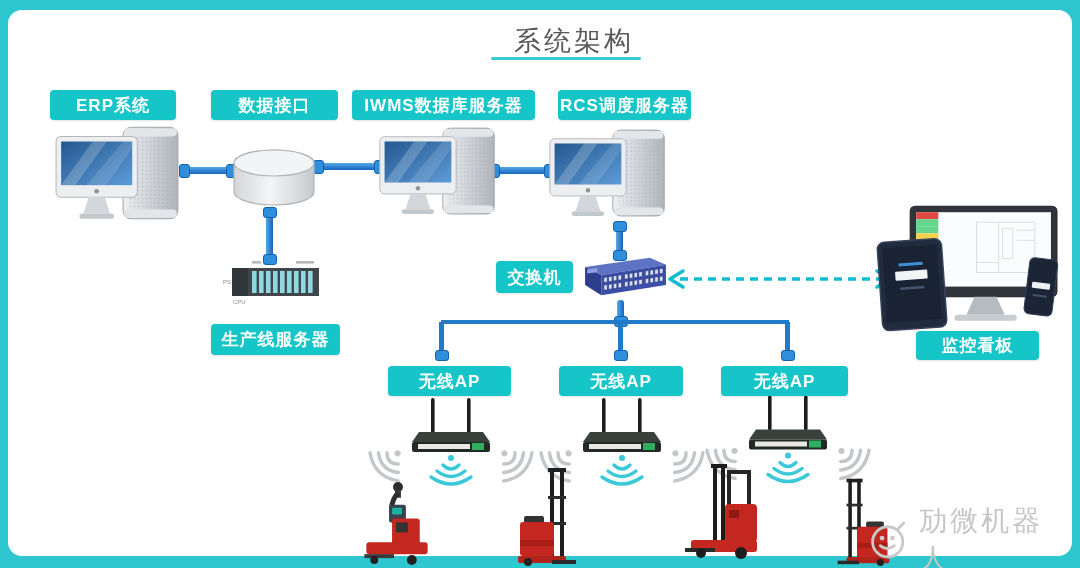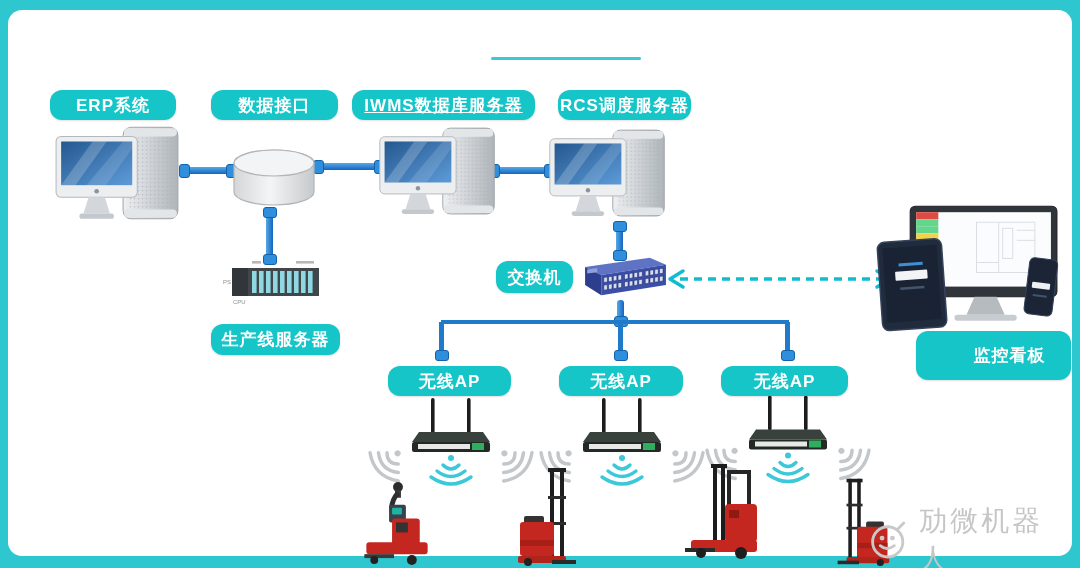--- a/index.html
+++ b/index.html
@@ -29,21 +29,21 @@
   }
   .title-underline{
     position:absolute;
     left:483px;top:47px;width:150px;height:3px;
     background:#38cbd6;
     border-radius:2px;
   }
   .pill{
     position:absolute;
     background:#15c5c8;
-    border-radius:12px;
+    border-radius:4px;
     color:#ffffff;
     font-weight:bold;
     font-size:17px;
     letter-spacing:1px;
     display:flex;align-items:center;justify-content:center;
     box-shadow:0 1px 2px rgba(0,0,0,0.12);
     white-space:nowrap;
   }
   .dev{position:absolute;overflow:visible;}
   .cable{position:absolute;border-radius:3px;}
@@ -136,20 +136,21 @@
         <rect x="12" y="74" width="34" height="6" fill="#a81f18"></rect>
         <rect x="10" y="90" width="48" height="7" rx="2" fill="#b0241c"></rect>
         <rect x="44" y="94" width="24" height="4" fill="#2a2a2a"></rect>
         <circle cx="20" cy="96" r="4" fill="#222222"></circle>
       </g>
     </defs>
   </svg>
 
   <div class="canvas">
 
+    <div class="title">系统架构</div>
     <div class="title-underline"></div>
 
     <div class="cable cable-h" style="left:176px;top:157px;width:48px;">
         <span class="tip tip-l"></span>
         <span class="tip tip-r"></span>
       </div>
     <div class="cable cable-h" style="left:310px;top:153px;width:62px;">
         <span class="tip tip-l"></span>
         <span class="tip tip-r"></span>
       </div>
@@ -337,28 +338,28 @@
       <circle cx="18" cy="93" r="5" fill="#1e1e1e"></circle>
       <circle cx="58" cy="93" r="6" fill="#1e1e1e"></circle>
     </svg>
 
     <svg class="dev" style="left:824px;top:467px;width:70px;height:89px;transform:scaleX(-1);" viewBox="0 0 70 100">
         <use href="#robotStackerSym"></use>
       </svg>
 
     <div class="pill" style="left:42px;top:80px;width:126px;height:30px;">ERP系统</div>
     <div class="pill" style="left:203px;top:80px;width:127px;height:30px;">数据接口</div>
-    <div class="pill" style="left:344px;top:80px;width:183px;height:30px;text-decoration:underline;">IWMS数据库服务器</div>
+    <div class="pill" style="left:344px;top:80px;width:183px;height:30px;">IWMS数据库服务器</div>
     <div class="pill" style="left:203px;top:314px;width:129px;height:31px;">生产线服务器</div>
     <div class="pill" style="left:550px;top:80px;width:133px;height:30px;">RCS调度服务器</div>
     <div class="pill" style="left:488px;top:251px;width:77px;height:32px;">交换机</div>
     <div class="pill" style="left:380px;top:356px;width:123px;height:30px;">无线AP</div>
     <div class="pill" style="left:551px;top:356px;width:124px;height:30px;">无线AP</div>
     <div class="pill" style="left:713px;top:356px;width:127px;height:30px;">无线AP</div>
-    <div class="pill" style="left:908px;top:321px;width:123px;height:49px;padding-left:32px;">监控看板</div>
+    <div class="pill" style="left:908px;top:321px;width:123px;height:29px;">监控看板</div>
 
     <div class="watermark">
       <svg width="46" height="48" viewBox="0 0 48 48">
         <circle cx="23" cy="26" r="16" fill="none" stroke="#c9c9c9" stroke-width="3"></circle>
         <circle cx="17" cy="22" r="2.6" fill="#c9c9c9"></circle>
         <circle cx="28" cy="22" r="2.6" fill="#c9c9c9"></circle>
         <path d="M15,30 Q22,36 30,30" stroke="#c9c9c9" stroke-width="3" fill="none" stroke-linecap="round"></path>
         <path d="M34,12 L40,6" stroke="#c9c9c9" stroke-width="3" stroke-linecap="round"></path>
       </svg>
       <span class="watermark-text">劢微机器人</span>

